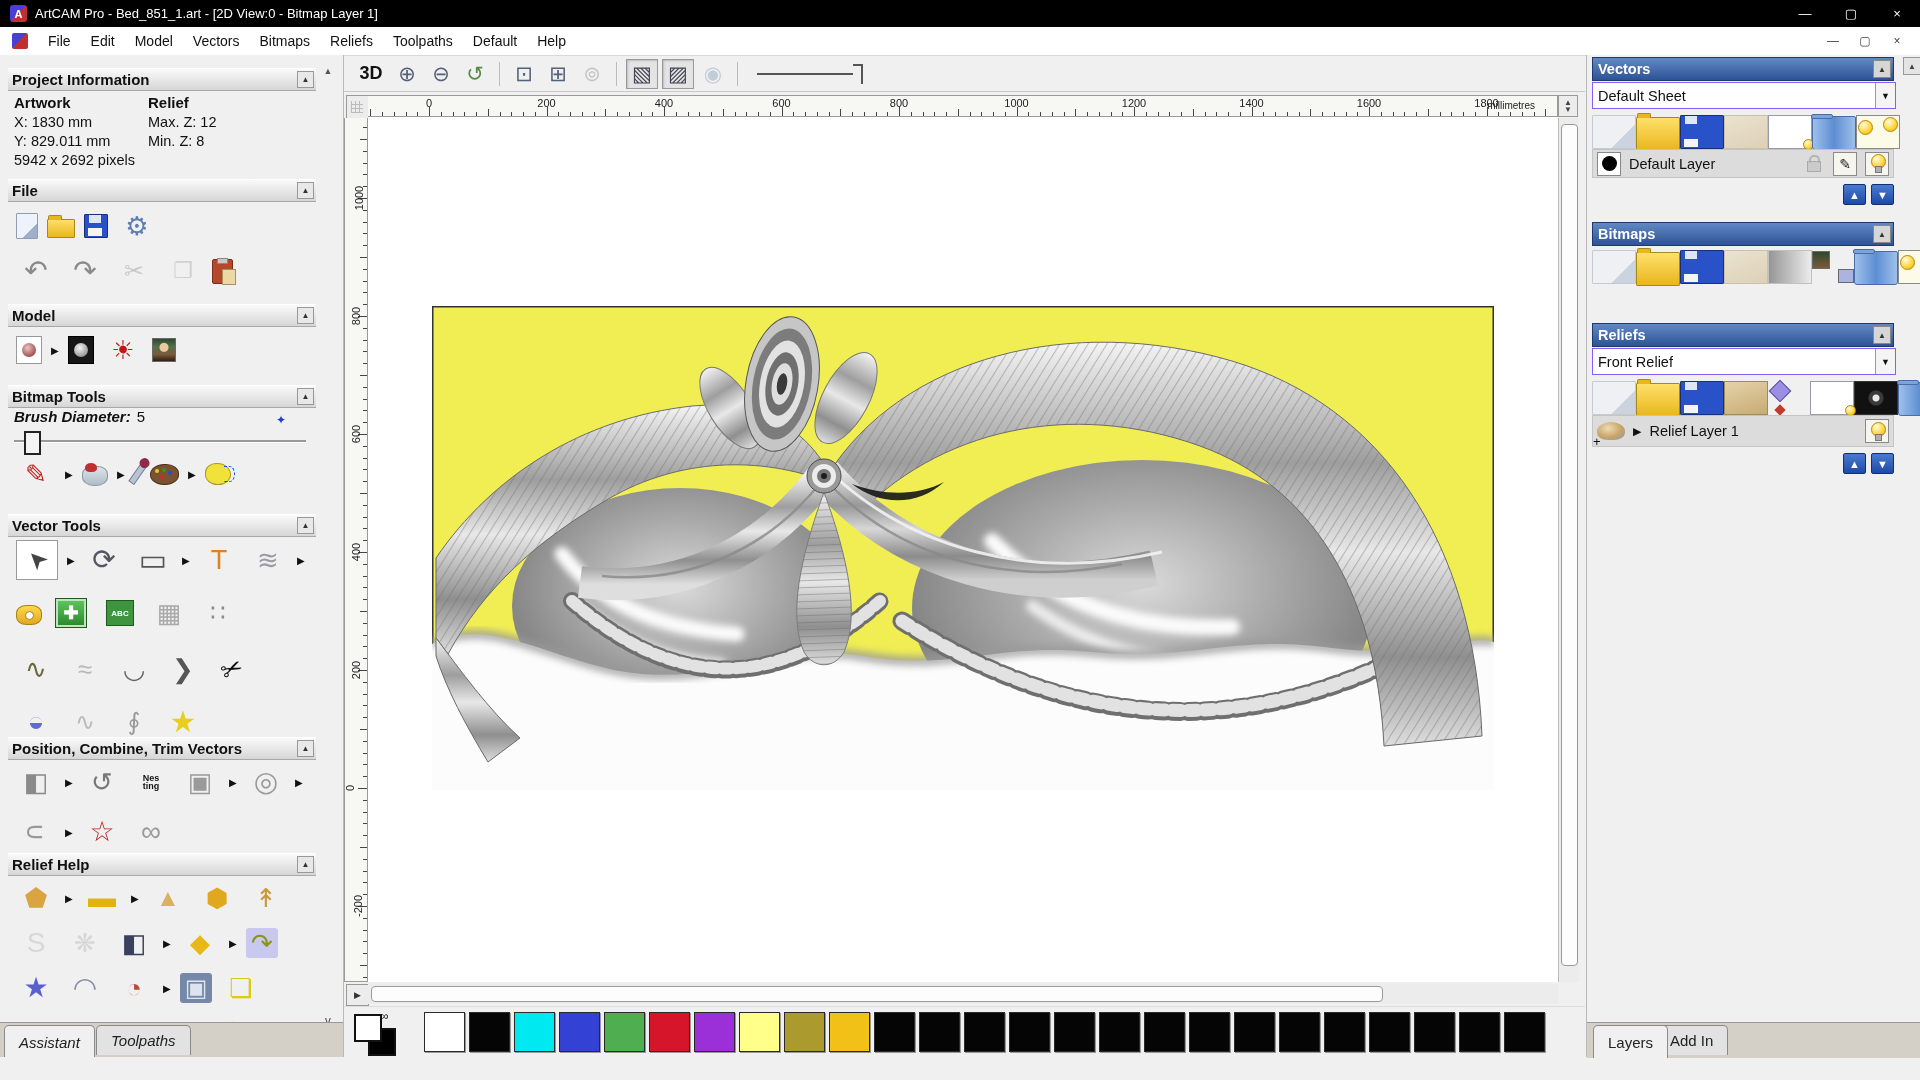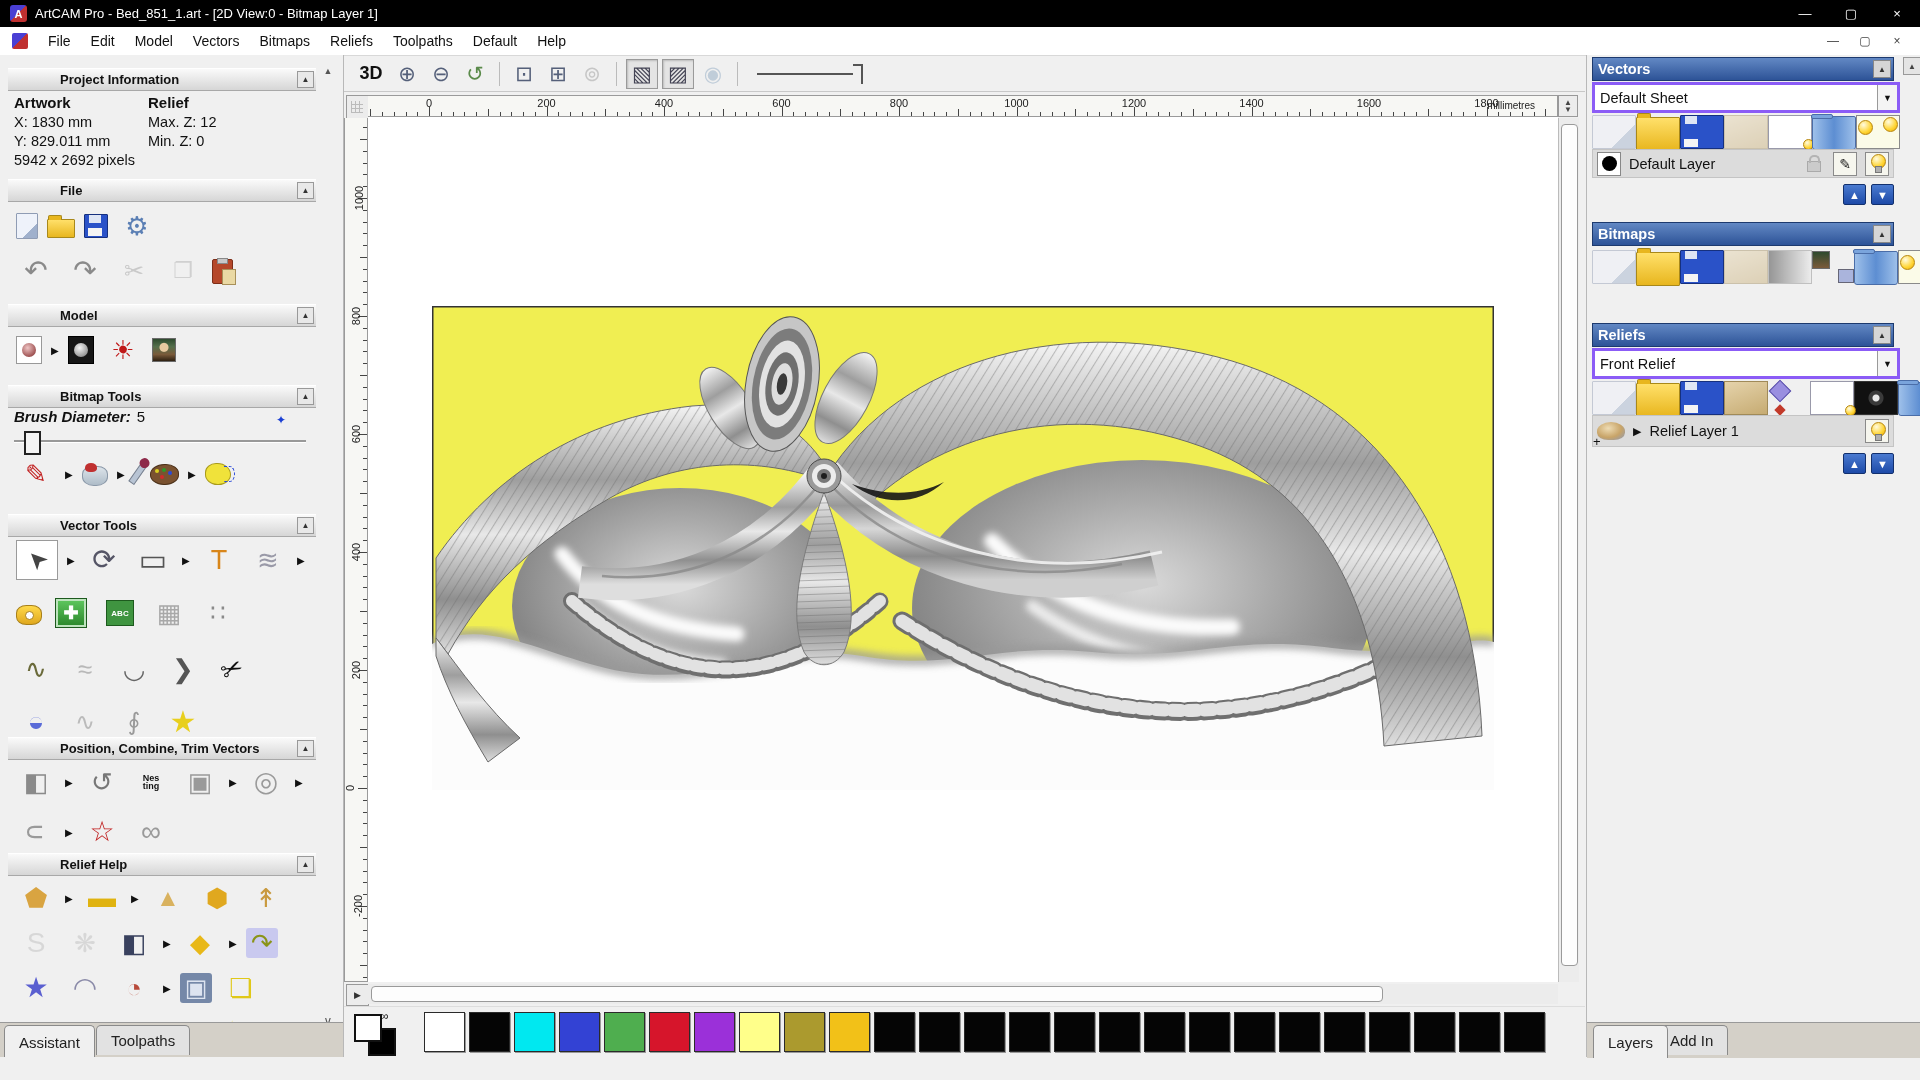--- a/index.html
+++ b/index.html
@@ -15,21 +15,21 @@
   .winbtn{width:46px;height:27px;display:flex;align-items:center;justify-content:center;color:#fff;font-size:13px;}
   #menubar{left:0;top:27px;width:1920px;height:28px;background:#fff;border-bottom:1px solid #d8d8d8;display:flex;align-items:center;}
   #menu-icon{width:16px;height:16px;margin:0 10px 0 12px;background:linear-gradient(135deg,#4a3fd4 0 50%,#c03030 50%);border-radius:2px;}
   .menu-item{padding:4px 10px;font-size:14px;color:#111;}
   #mdi-controls{margin-left:auto;margin-right:14px;display:flex;gap:14px;color:#444;font-size:12px;}
   #mdi-controls span{width:18px;text-align:center;}
 
   
   #leftpanel{left:0;top:55px;width:343px;height:1002px;background:#f0f0f0;border-right:1px solid #b8b8b8;overflow:hidden;}
   .sect-hd{position:absolute;left:8px;width:308px;height:21px;background:linear-gradient(#fafafa,#d6d6d6);border-top:1px solid #fff;border-bottom:1px solid #a8a8a8;display:flex;align-items:center;}
-  .sect-hd .t{font-weight:bold;font-size:13px;padding-left:4px;margin-left:48px;}
+  .sect-hd .t{font-weight:bold;font-size:15px;padding-left:4px;}
   .sect-hd .roll{margin-left:auto;width:15px;height:15px;margin-right:2px;background:#e8e8e8;border:1px solid #999;font-size:8px;color:#333;display:flex;align-items:center;justify-content:center;}
   .icon-row{position:absolute;display:flex;align-items:center;gap:9px;}
   .tool{width:40px;height:38px;display:flex;align-items:center;justify-content:center;font-size:22px;color:#555;flex:none;}
   .tool.glyph{line-height:1;}
   .tool.pressed{background:#fff;border:1px solid #9a9a9a;box-shadow:inset 1px 1px 0 #fff;}
   .tool.boxed{border:1px solid #8a8a8a;background:#fbfbe8;}
   .tool.disabled{opacity:.45;}
   .flyarr{width:8px;font-size:10px;color:#111;flex:none;}
   #pi-grid{position:absolute;left:14px;width:300px;font-size:14.5px;line-height:19px;}
   #pi-grid b{font-size:15px;}
@@ -134,21 +134,21 @@
   #col-indicator .fg{position:absolute;left:0;top:2px;width:24px;height:24px;background:#fff;border:2px solid #111;z-index:2;}
   #col-indicator .bg{position:absolute;left:14px;top:16px;width:24px;height:24px;background:#000;border:2px solid #111;}
   #col-indicator .link{position:absolute;left:26px;top:-3px;font-size:12px;color:#111;z-index:3;}
   .swatch{position:absolute;top:5px;width:41px;height:40px;border:1.5px solid #2a2a2a;box-sizing:border-box;box-shadow:1px 1px 0 #999;}
 
   
   #rightpanel{left:1586px;top:55px;width:334px;height:1002px;background:#f0f0f0;border-left:1px solid #b8b8b8;}
   .rp-hd{position:absolute;left:5px;width:300px;height:22px;background:linear-gradient(#6288c4,#2d5397);border:1px solid #1d3a6e;display:flex;align-items:center;}
   .rp-hd .t{color:#fff;font-weight:bold;font-size:14.5px;padding-left:5px;}
   .rp-hd .roll{margin-left:auto;width:16px;height:16px;margin-right:2px;background:#d6d6d6;border:1px solid #888;font-size:8px;color:#333;display:flex;align-items:center;justify-content:center;}
-  .rp-dd{position:absolute;left:5px;width:302px;height:25px;background:#fff;border:3px solid #8b5cf6;display:flex;align-items:center;font-size:14.5px;}
+  .rp-dd{position:absolute;left:5px;width:302px;height:25px;background:#fff;border:1px solid #8b5cf6;display:flex;align-items:center;font-size:14.5px;}
   .rp-dd .v{padding-left:5px;flex:1;}
   .rp-dd .arr{width:19px;height:100%;border-left:1px solid #9a9a9a;display:flex;align-items:center;justify-content:center;font-size:9px;color:#111;background:#f4f4f4;}
   .rp-icons{position:absolute;left:5px;display:flex;align-items:center;}
   .rp-icons .tool{width:42px;height:32px;}
   .layer-row{position:absolute;left:5px;width:302px;height:29px;background:#dcdcdc;border:1px solid #c4c4c4;display:flex;align-items:center;gap:8px;padding:0 4px;box-sizing:border-box;font-size:14.5px;}
   .layer-row .mini{display:flex;align-items:center;justify-content:center;}
   .lr-btn{width:22px;height:22px;display:flex;align-items:center;justify-content:center;font-size:14px;}
   .lr-btn.boxed{border:1px solid #8a8a8a;background:#f6f6ee;}
   .swatch-circle{width:22px;height:22px;background:#fff;border:1px solid #888;display:flex;align-items:center;justify-content:center;}
   .swatch-circle::after{content:"";width:15px;height:15px;border-radius:50%;background:#000;}
@@ -205,21 +205,21 @@
       <div style="display:flex;">
         <div style="width:134px;">
           <b>Artwork</b><br>
           <span>X: 1830 mm</span><br>
           <span>Y: 829.011 mm</span><br>
           <span>5942 x 2692 pixels</span>
         </div>
         <div>
           <b>Relief</b><br>
           <span>Max. Z: 12</span><br>
-          <span>Min. Z: 0</span>
+          <span>Min. Z: 8</span>
         </div>
       </div>
     </div>
 
     <div class="sect-hd" style="top:124px;">
       <span class="t">File</span>
       <span class="roll">▲</span>
     </div>
     <div class="icon-row" style="left:16px;top:152px;">
         <span class="tool mi-page"></span>
@@ -471,21 +471,21 @@
             <span>✦</span>
           </span>
         </div>
     </div>
 
     <div class="lp-scroll">
       <span class="sbtn" style="top:0;">▲</span>
       <span class="sbtn" style="bottom:0;font-size:12px;">∨</span>
     </div>
 
-    <div class="tabstrip" style="left:0;top:967px;width:401px;">
+    <div class="tabstrip" style="left:0;top:967px;width:401px;font-style:italic;">
       <div class="tab active" style="left:4px;">Assistant</div>
       <div class="tab" style="left:96px;">Toolpaths</div>
     </div>
   </div>
 
   <div id="view-toolbar" class="abs">
     <span class="vtb txt">3D</span>
     <span id="vtb-icons" style="display:flex;align-items:center;gap:4px;">
         <span class="vtb" style="color: rgb(85, 96, 122);">⊕</span>
         <span class="vtb" style="color: rgb(85, 96, 122);">⊖</span>

